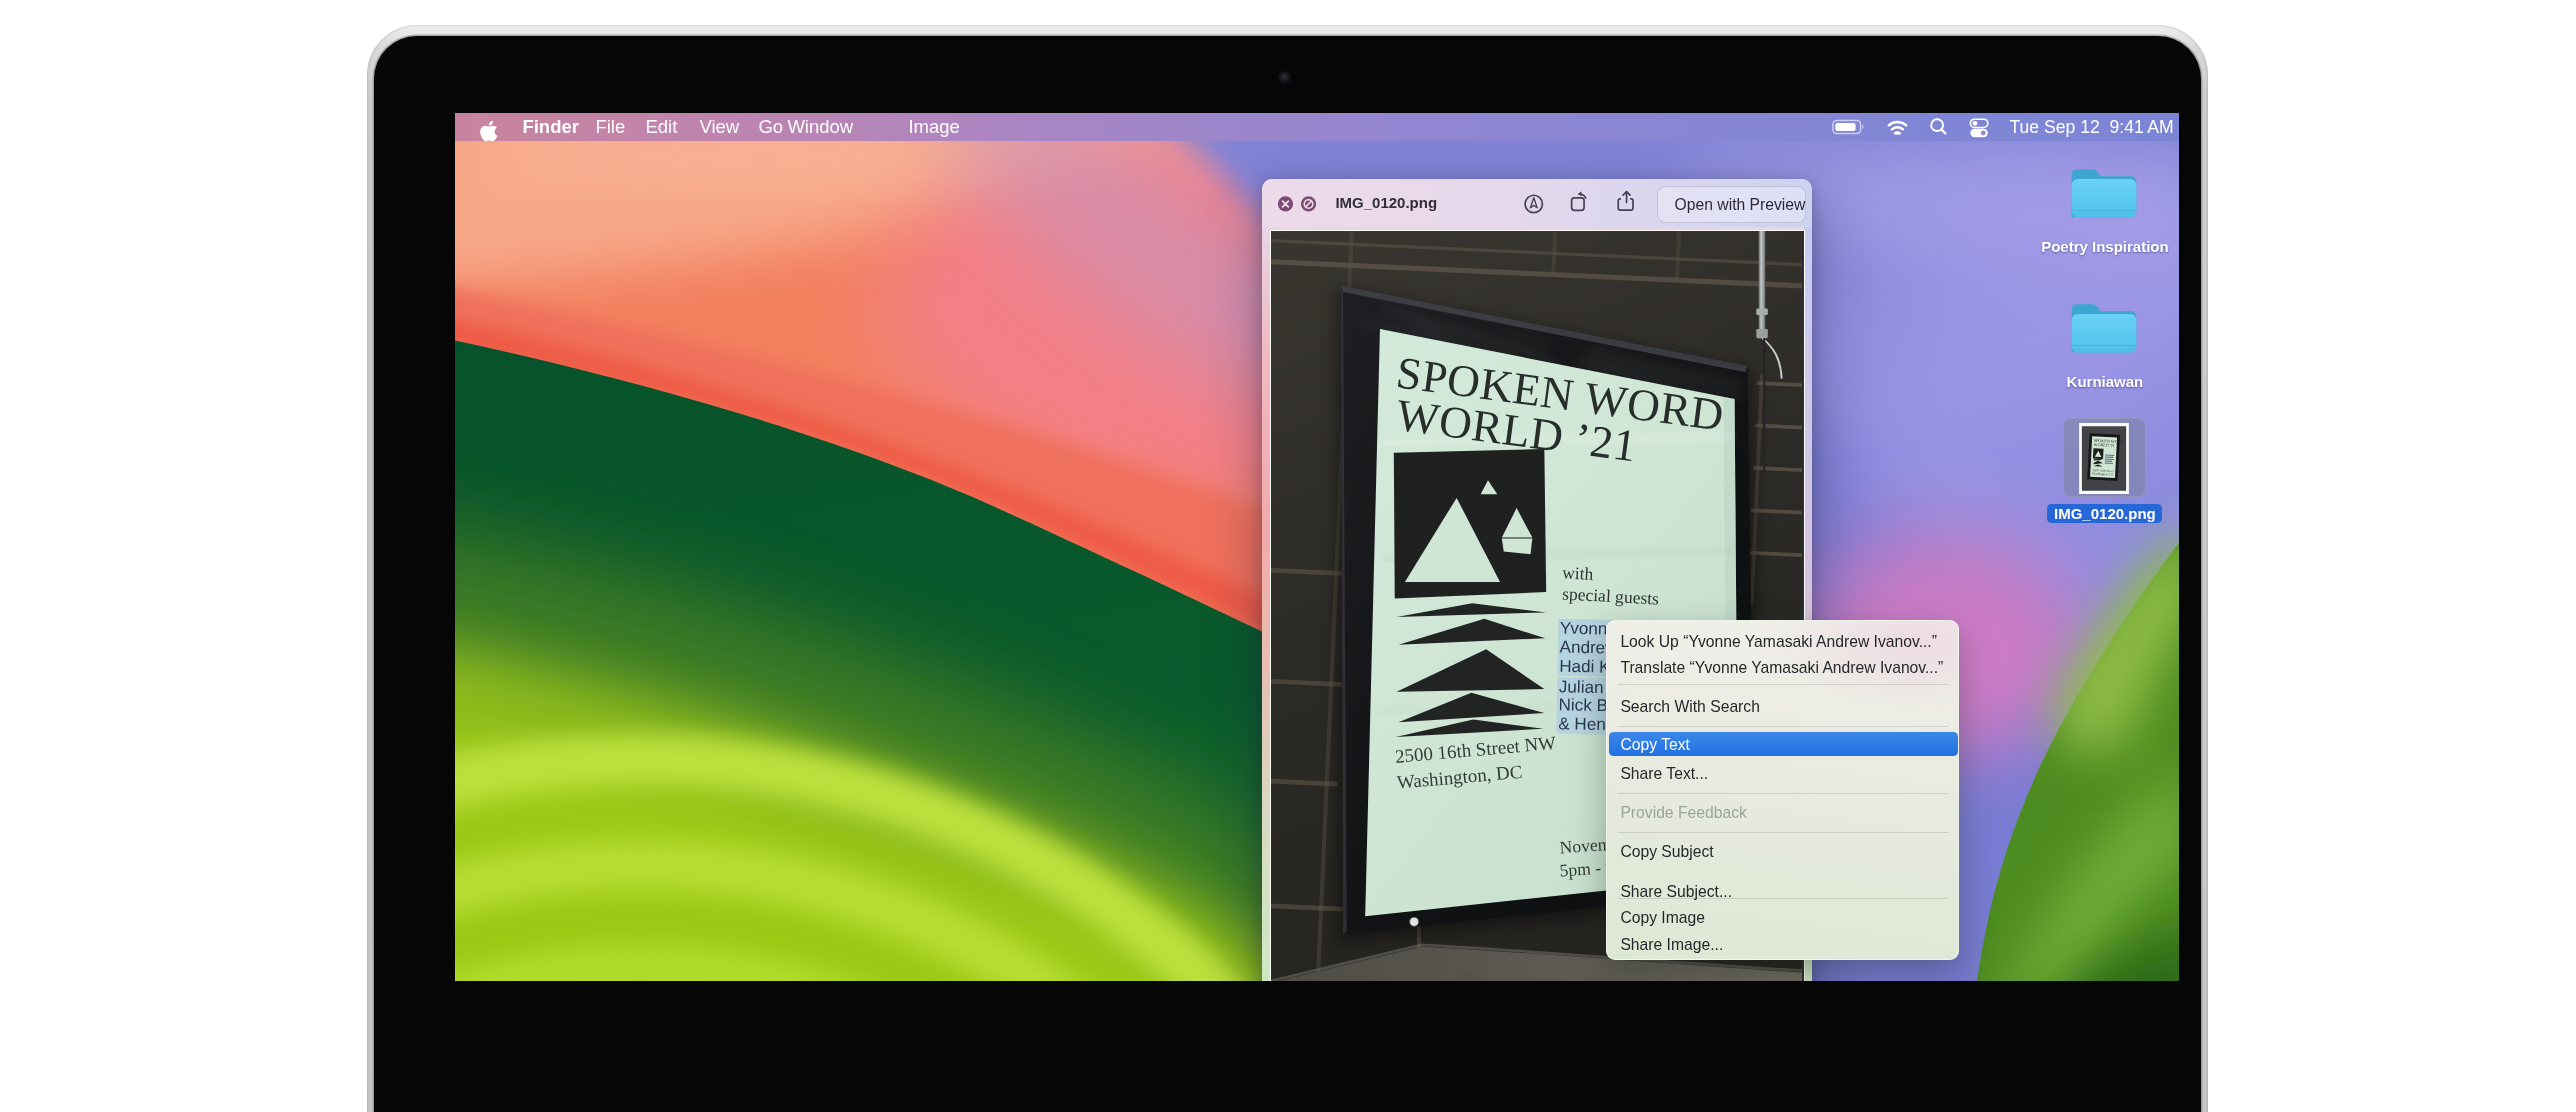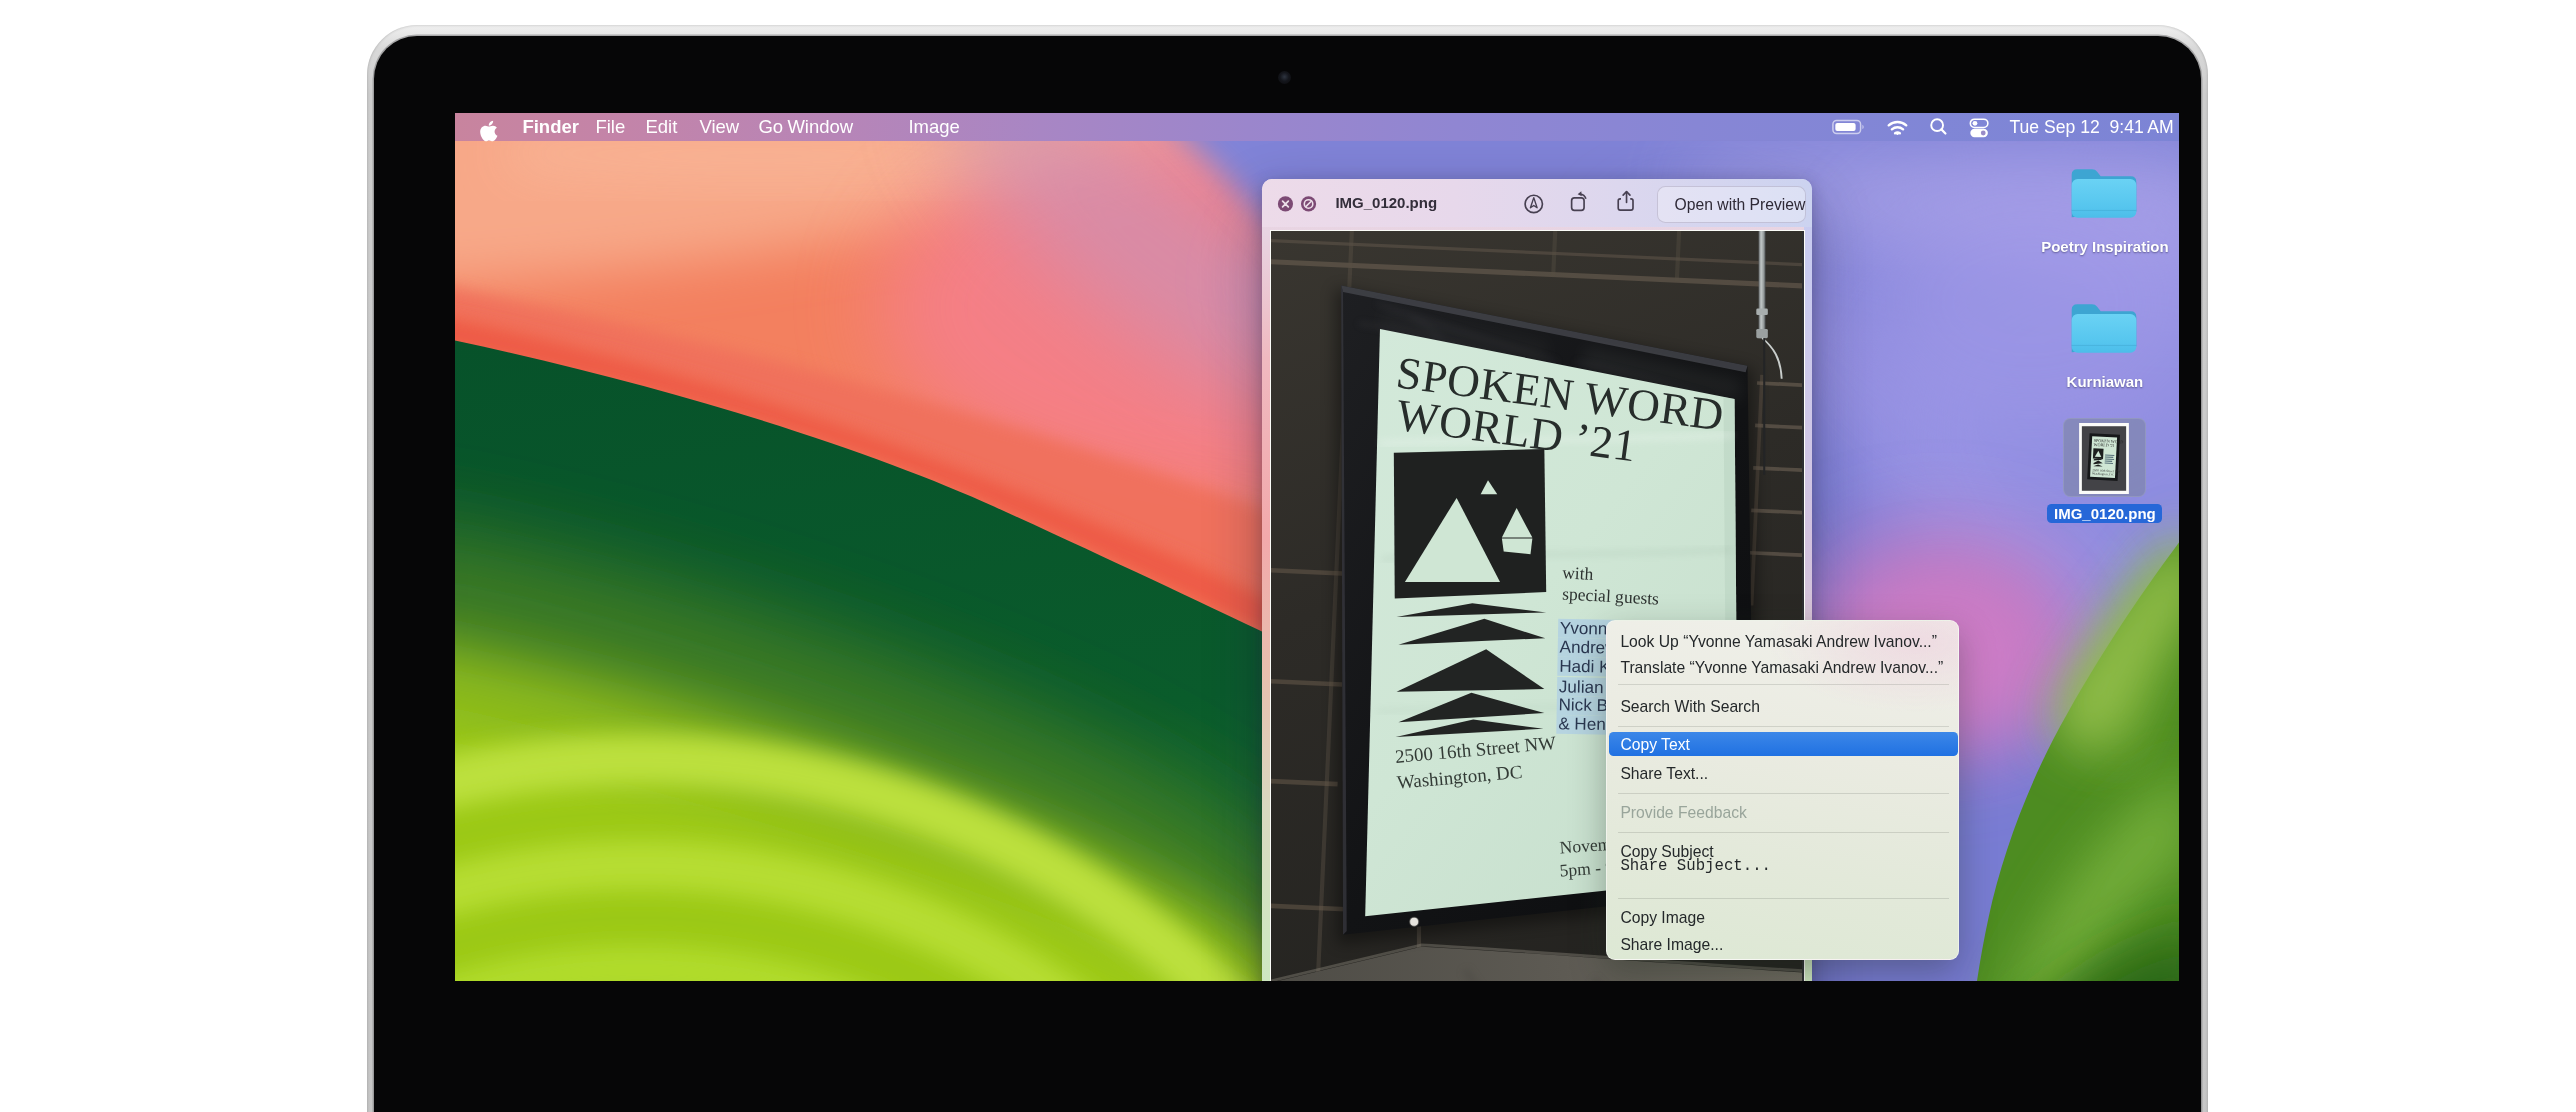--- a/index.html
+++ b/index.html
@@ -373,21 +373,21 @@
         <div class="csep" style="top:63px;"></div>
         <div class="ci" style="top:77px;">Search With Search</div>
         <div class="csep" style="top:105px;"></div>
         <div class="chl"></div>
         <div class="ci" style="top:115px;color:#ffffff;">Copy Text</div>
         <div class="ci" style="top:144px;text-align:center;">Share Text...</div>
         <div class="csep" style="top:172px;"></div>
         <div class="ci" style="top:183px;color:#99a59b;">Provide Feedback</div>
         <div class="csep" style="top:211px;"></div>
         <div class="ci" style="top:222px;">Copy Subject</div>
-        <div class="ci" style="top:236px;font-family:Liberation Mono, monospace;">Share Subject...</div>
+        <div class="ci" style="top:262px;">Share Subject...</div>
         <div class="csep" style="top:277px;"></div>
         <div class="ci" style="top:288px;">Copy Image</div>
         <div class="ci" style="top:315px;">Share Image...</div>
       </div>
     </div>
   </div>
 </div>
 
 
 </body></html>

